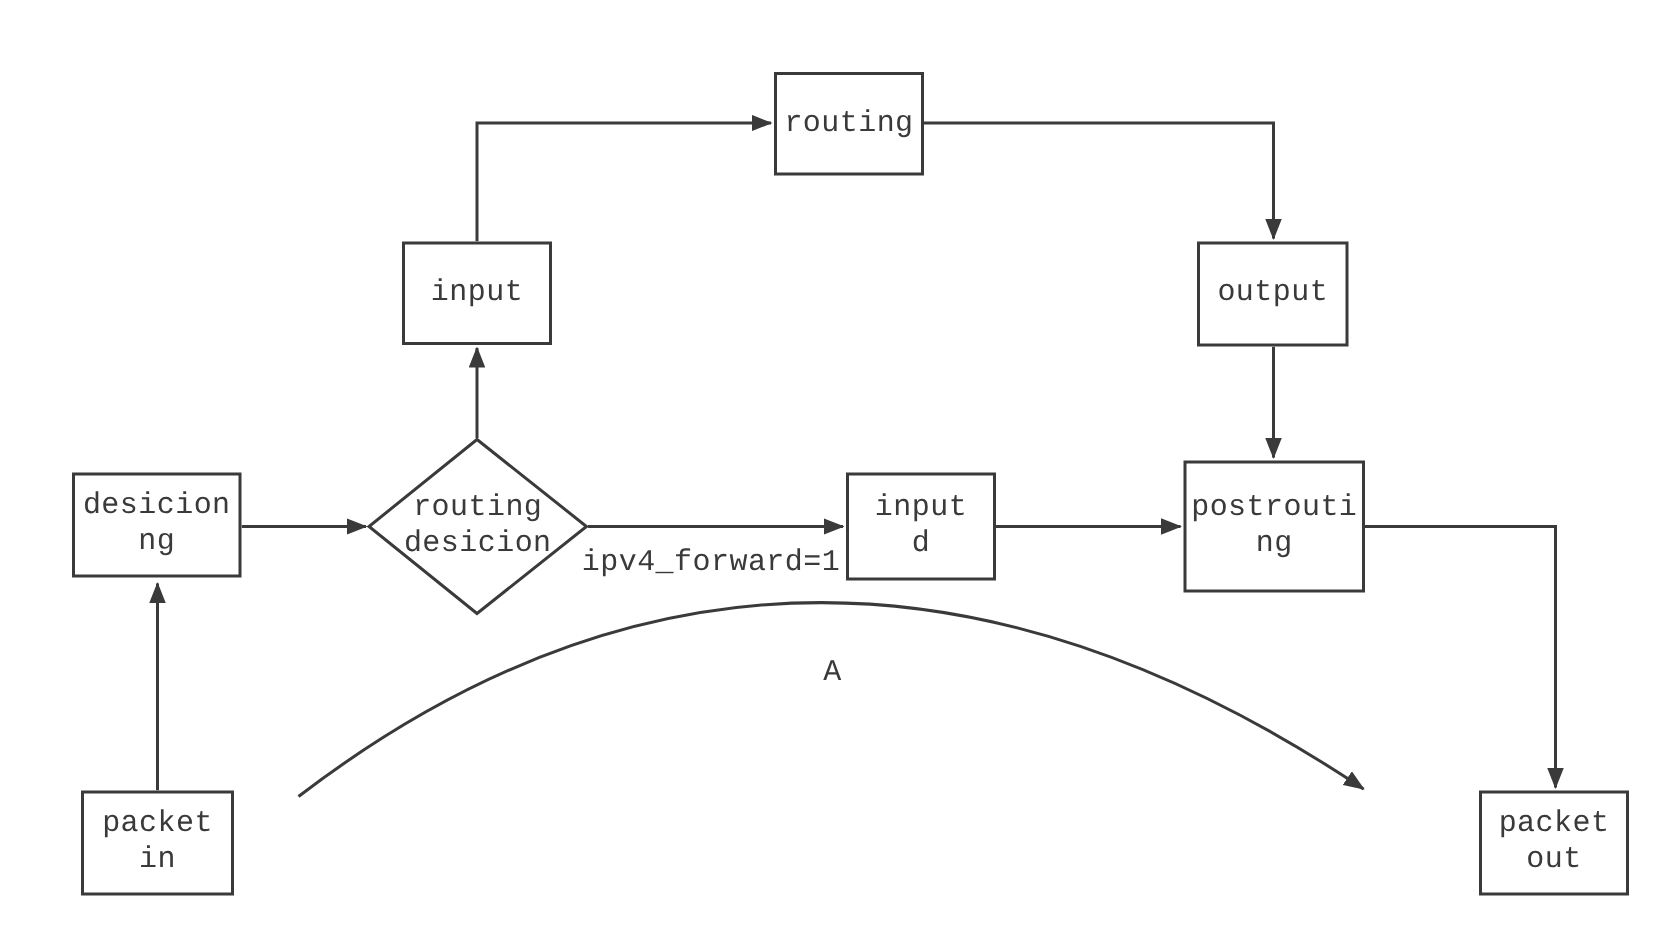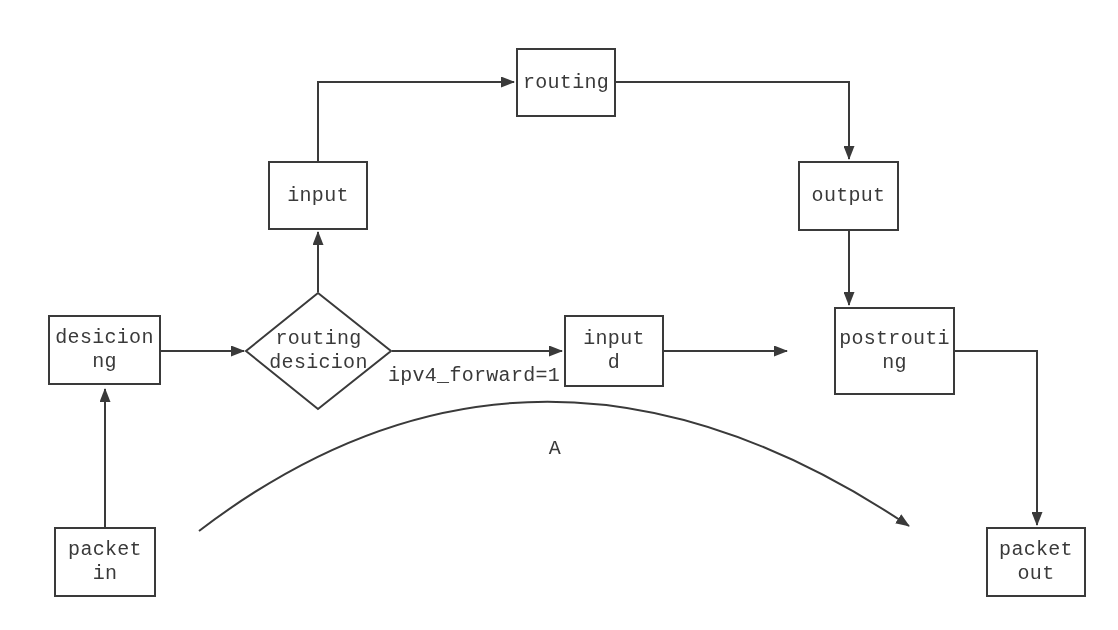--- a/index.html
+++ b/index.html
@@ -35,21 +35,21 @@
     font-size: 20px;
     line-height: 24px;
     letter-spacing: 0.3px;
     white-space: pre-line;
   }
   .node-routing     { left: 516px; top: 48px;  width: 100px; height: 69px; }
   .node-input       { left: 268px; top: 161px; width: 100px; height: 69px; }
   .node-output      { left: 798px; top: 161px; width: 101px; height: 70px; }
   .node-prerouting  { left: 48px;  top: 315px; width: 113px; height: 70px; }
   .node-forward     { left: 564px; top: 315px; width: 100px; height: 72px; }
-  .node-postrouting { left: 789px; top: 307px; width: 121px; height: 88px; margin-left: 45px; }
+  .node-postrouting { left: 789px; top: 307px; width: 121px; height: 88px; }
   .node-packet-in   { left: 54px;  top: 527px; width: 102px; height: 70px; }
   .node-packet-out  { left: 986px; top: 527px; width: 100px; height: 70px; }
   .diamond-text {
     position: absolute;
     left: 250px;
     top: 327px;
     width: 137px;
     height: 48px;
     display: flex;
     align-items: center;

